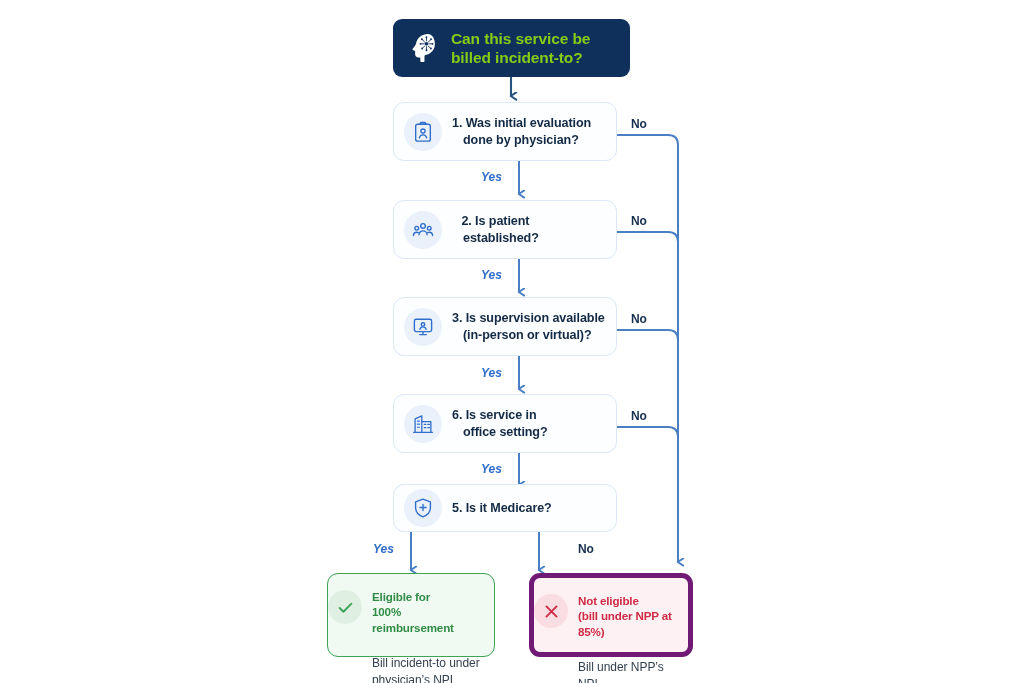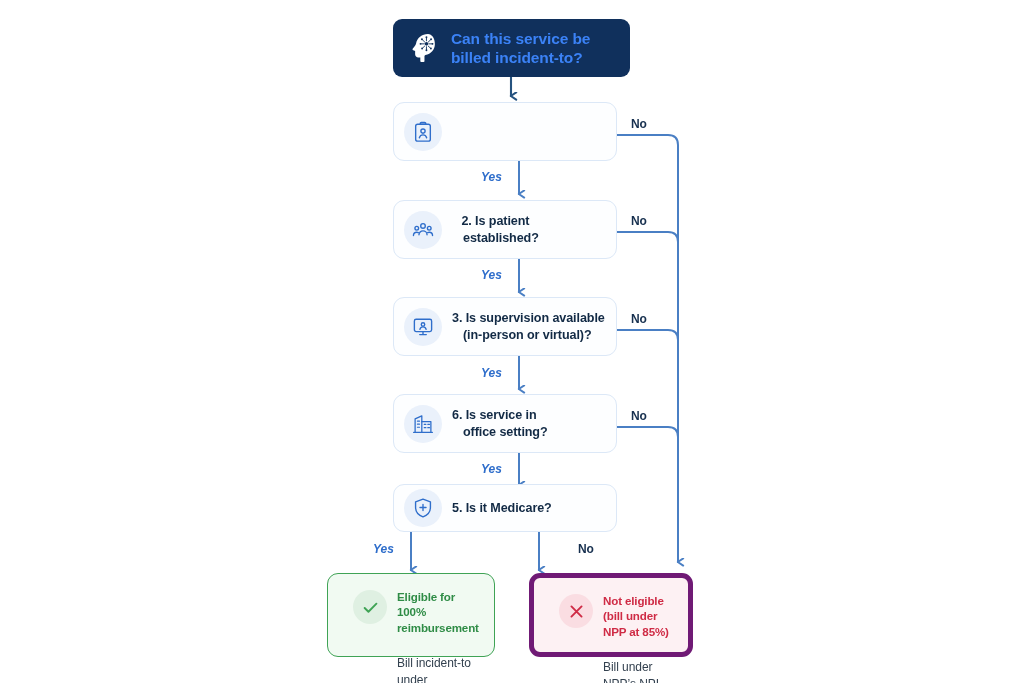--- a/index.html
+++ b/index.html
@@ -45,21 +45,21 @@
     padding-left: 14px;
   }
   .root-icon {
     width: 34px;
     height: 34px;
     flex: 0 0 34px;
     margin-right: 10px;
     display: block;
   }
   .root-title {
-    color: #3b82f6;
+    color: #84cc16;
     font-size: 15.5px;
     font-weight: bold;
     line-height: 1.25;
     letter-spacing: -0.1px;
     white-space: pre-line;
   }
 
   
   .step-node {
     position: absolute;
@@ -100,21 +100,21 @@
     padding-left: 11px;
   }
 
   
   .outcome-node {
     position: absolute;
     border-radius: 11px;
     box-sizing: border-box;
     display: flex;
     align-items: flex-start;
-    padding: 14px 10px 14px 25px;
+    padding: 14px 10px 14px 0;
   }
   .outcome-node.success {
     left: 327px;
     top: 573px;
     width: 168px;
     height: 84px;
     background: #f1faf2;
     border: 1px solid #3fa355;
   }
   .outcome-node.failure {
@@ -233,20 +233,22 @@
 
   <div class="step-node" style="top:102px; height:59px;">
     <span class="step-icon-wrap">
       <svg viewBox="0 0 24 24" fill="none" stroke="#2f6ecb" stroke-width="1.5" stroke-linecap="round" stroke-linejoin="round">
         <rect x="4" y="3.5" width="16" height="18.5" rx="2.2"></rect>
         <path d="M9 3.5V2.6A1.1 1.1 0 0 1 10.1 1.5h3.8A1.1 1.1 0 0 1 15 2.6v0.9z"></path>
         <circle cx="12" cy="11" r="2.3"></circle>
         <path d="M8 18.3c0.6-2.1 2.1-3.2 4-3.2s3.4 1.1 4 3.2"></path>
       </svg>
     </span>
+    <div class="step-text">1. Was initial evaluation
+done by physician?</div>
   </div>
   <div class="edge-label yes" style="left:481px; top:170px;">Yes</div>
   <div class="edge-label no" style="left:631px; top:117px;">No</div>
 
   <div class="step-node" style="top:200px; height:59px;text-align:center;">
     <span class="step-icon-wrap">
       <svg viewBox="0 0 24 24" fill="none" stroke="#2f6ecb" stroke-width="1.5" stroke-linecap="round" stroke-linejoin="round">
         <circle cx="12" cy="7.6" r="2.5"></circle>
         <path d="M7.6 17.2c0-2.5 2-4.3 4.4-4.3s4.4 1.8 4.4 4.3"></path>
         <circle cx="5.2" cy="10.1" r="2.0"></circle>

